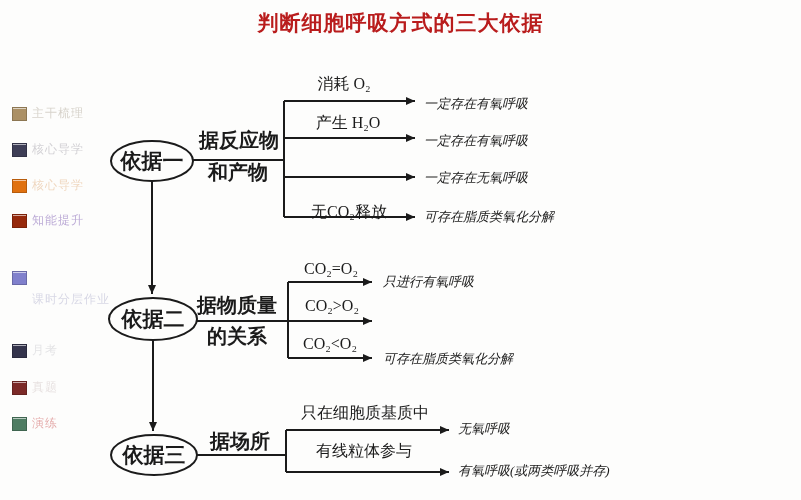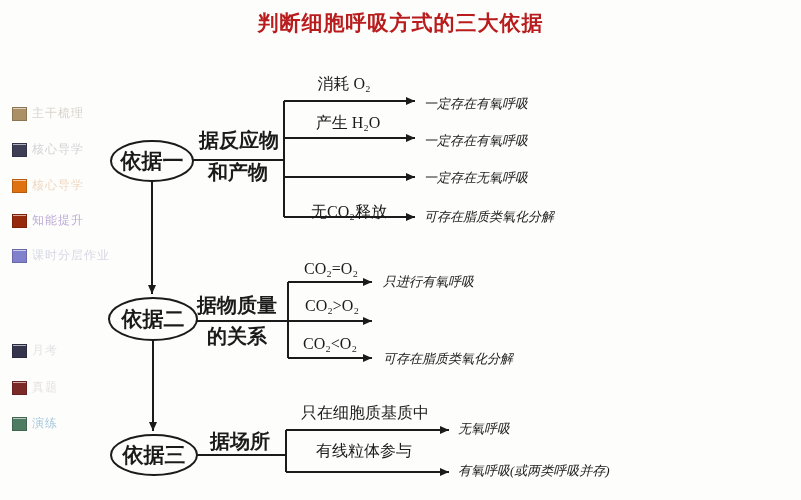--- a/index.html
+++ b/index.html
@@ -49,33 +49,33 @@
   <div class="side-item" style="top:177px">
     <span class="sq" style="background: rgb(224, 113, 15);"></span>
     <span class="lbl" style="color: rgb(217, 154, 94);">核心导学</span>
   </div>
   <div class="side-item" style="top:212px">
     <span class="sq" style="background: rgb(150, 41, 12);"></span>
     <span class="lbl" style="color: #4c1d95;">知能提升</span>
   </div>
   <div class="side-item" style="top:247px">
     <span class="sq" style="background: rgb(128, 128, 204);"></span>
-    <span class="lbl" style="color: rgb(154, 154, 192);">课时分层作业</span>
+    <span class="lbl" style="color: rgb(154, 154, 192); margin-top: 44px;">课时分层作业</span>
   </div>
   <div class="side-item" style="top:342px">
     <span class="sq" style="background: rgb(52, 52, 76);"></span>
     <span class="lbl" style="color: rgb(188, 188, 194);">月考</span>
   </div>
   <div class="side-item" style="top:379px">
     <span class="sq" style="background: rgb(124, 42, 40);"></span>
     <span class="lbl" style="color: rgb(196, 180, 180); text-align: right;">真题</span>
   </div>
   <div class="side-item" style="top:415px">
     <span class="sq" style="background: rgb(78, 124, 98);"></span>
-    <span class="lbl" style="color: #0369a1;">演练</span>
+    <span class="lbl" style="color: #b91c1c;">演练</span>
   </div>
 
   <svg class="wires" width="801" height="500">
     <defs>
       <marker id="arr" markerWidth="10" markerHeight="8" refX="9" refY="4" orient="auto" markerUnits="userSpaceOnUse">
         <path d="M0,0 L9,4 L0,8 z" fill="#1b1b1b"></path>
       </marker>
     </defs>
     <g stroke="#1b1b1b" stroke-width="2" fill="none">
 

